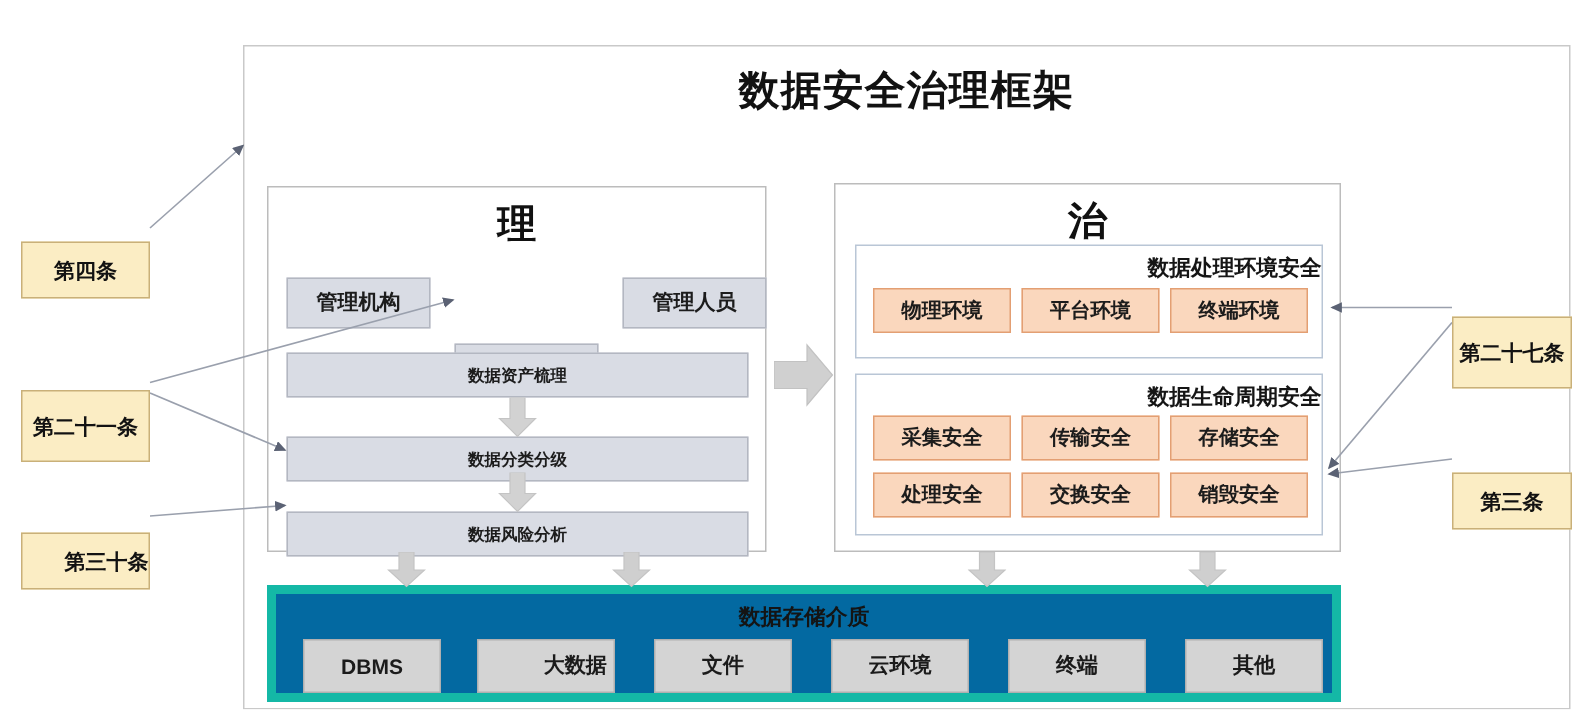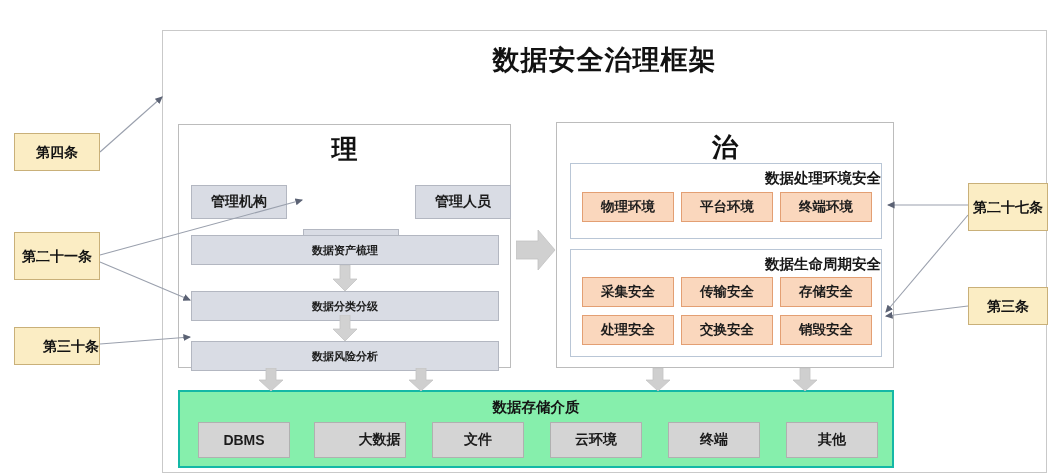--- a/index.html
+++ b/index.html
@@ -135,22 +135,22 @@
   .o-c3 { left: 209px; width: 92px; }
   .o-r1 { top: 28px; height: 30px; }
   .o-lr1 { top: 27px; height: 30px; }
   .o-lr2 { top: 65px; height: 30px; }
 
   
   .storage {
     position: absolute;
     left: 178px; top: 390px;
     width: 716px; height: 78px;
-    border: 2px solid #14b8a6;
-    background: #86efac;
+    border: 6px solid #14b8a6;
+    background: #0369a1;
     box-sizing: border-box;
     z-index: 2;
   }
   .storage-title {
     position: absolute;
     top: 6px; left: 0; right: 0;
     text-align: center;
     font-size: 14.5px;
     font-weight: bold;
     color: #141414;
@@ -179,20 +179,21 @@
     box-sizing: border-box;
     display: flex;
     align-items: center;
     justify-content: center;
     text-align: right;
     font-size: 14px;
     font-weight: bold;
     color: #121212;
     line-height: 1.18;
     z-index: 6;
+    margin-top: 28px;
   }
 
   
   .down-arrow {
     position: absolute;
     z-index: 4;
   }
   .right-arrow-big {
     position: absolute;
     z-index: 4;

